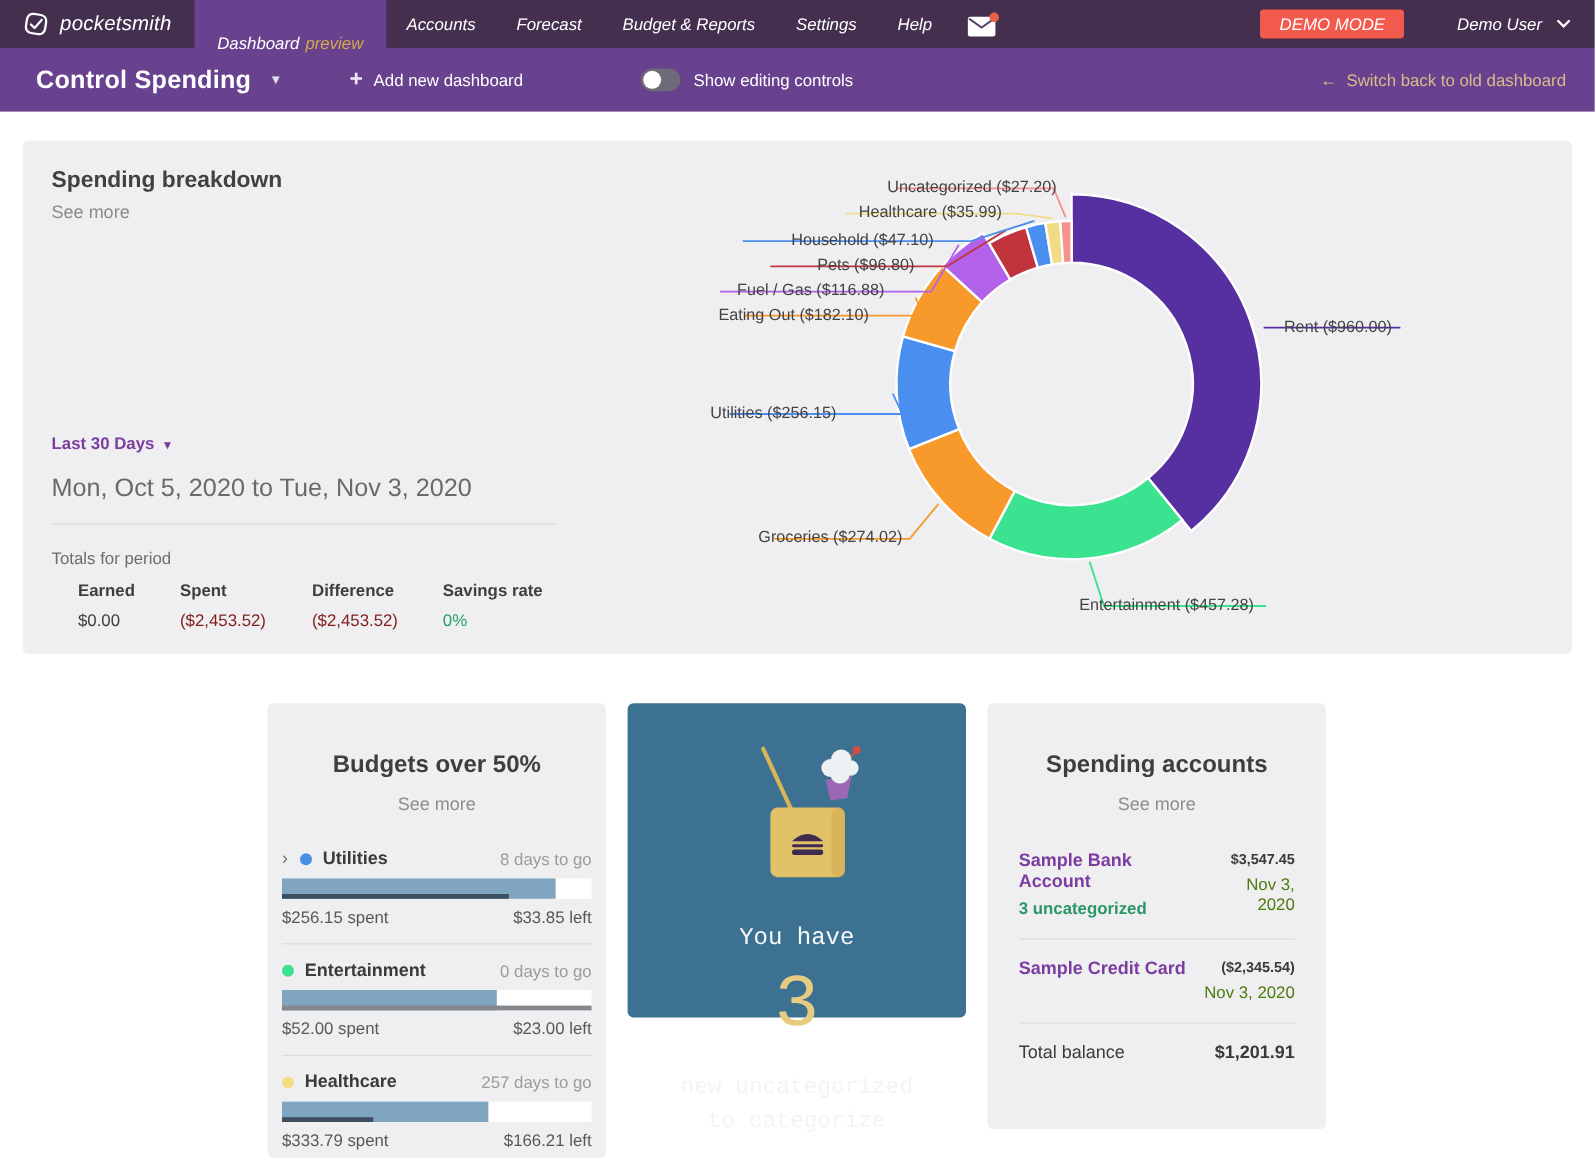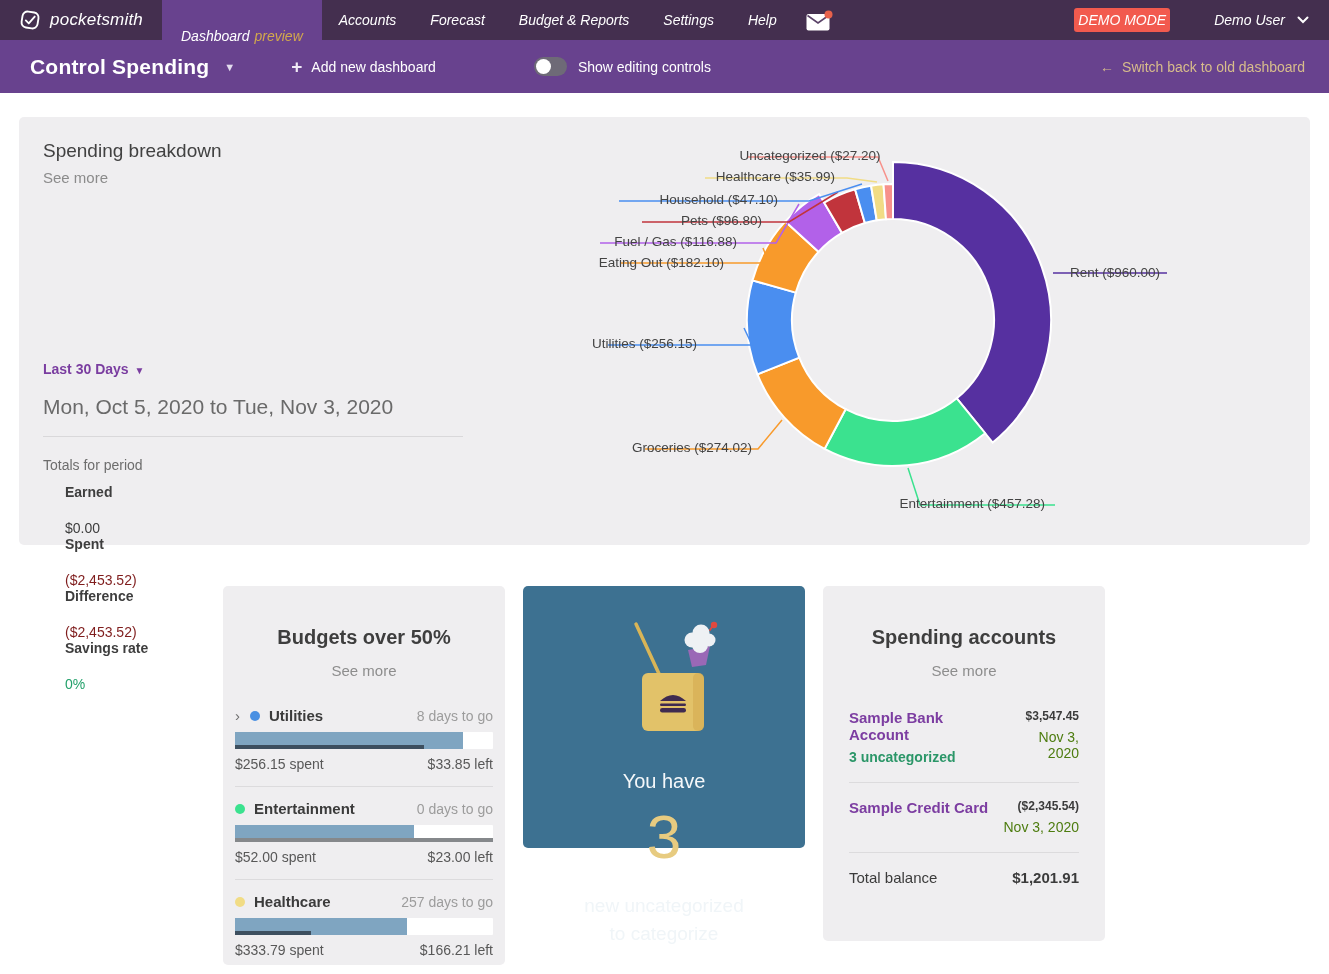--- a/index.html
+++ b/index.html
@@ -10,53 +10,53 @@
   }
   
   .topnav { height:40px; background:#442f4f; display:flex; align-items:center; color:#fff; font-size:14px;font-style:italic; }
   .brand { display:flex; align-items:center; gap:9px; padding:0 19px; width:162px; }
   .brand-name { font-size:17px; letter-spacing:.2px; }
   .nav-item { height:40px; line-height:40px; padding:0 17px; cursor:pointer; white-space:nowrap; }
   .nav-item.active { background:#68428e; padding:16px 19px; }
   .nav-suffix { color:#d3a94c; margin-left:5px; }
   .mail-wrap { margin-left:12px; position:relative; cursor:pointer; display:flex; align-items:center; }
   .flex-sp { flex:1; }
-  .demo-badge { background:#f25a4e; color:#fff; font-size:14px; padding:4px 4px; border-radius:3px; margin-right:44px; }
+  .demo-badge { background:#f25a4e; color:#fff; font-size:14px; padding:4px 16px; border-radius:3px; margin-right:44px; }
   .user-menu { display:flex; align-items:center; gap:12px; margin-right:20px; cursor:pointer; }
   
   .subnav { height:53px; background:#68428e; display:flex; align-items:center; color:#fff; }
   .dash-title { font-size:21px; font-weight:bold; margin-left:30px; letter-spacing:.2px; }
   .title-caret { font-size:11px; color:#e3dcee; margin-left:15px; cursor:pointer; }
   .add-new { display:flex; align-items:center; gap:9px; margin-left:56px; font-size:14px; cursor:pointer; }
   .plus-glyph { font-size:19px; font-weight:bold; color:#f0eaf6; }
   .toggle-group { display:flex; align-items:center; gap:11px; margin-left:98px; font-size:14px; }
   .toggle { width:33px; height:19px; background:#6e6a77; border-radius:10px; position:relative; cursor:pointer; }
   .toggle-knob { width:15px; height:15px; background:#fff; border-radius:50%; position:absolute; top:2px; left:2px; }
   .switch-link { margin-right:24px; color:#d8bd8b; font-size:14px; cursor:pointer; display:flex; gap:8px; align-items:center; }
   
   .card-main { position:absolute; left:19px; top:117px; width:1291px; height:428px; background:#efeef0; border-radius:5px; }
-  .bd-title { position:absolute; left:24px; top:23px; font-size:19px; font-weight:400; color:#414141; }
+  .bd-title { position:absolute; left:24px; top:23px; font-size:19px; font-weight:700; color:#414141; }
   .bd-seemore { position:absolute; left:24px; top:52px; font-size:15px; color:#8b8b8b; cursor:pointer; }
   .period-sel { position:absolute; left:24px; top:244px; font-size:14px; font-weight:600; color:#7a3da0; cursor:pointer; }
   .period-sel .caret { font-size:10px; margin-left:6px; }
   .date-range { position:absolute; left:24px; top:278px; font-size:21px; color:#6a6a6a; }
   .bd-hr { position:absolute; left:24px; top:319px; width:420px; border-top:1px solid #d9d8da; }
   .totals-label { position:absolute; left:24px; top:340px; font-size:14px; color:#6d6d6d; }
-  .totals-table { position:absolute; left:46px; top:367px; display:flex; font-size:14px;flex-direction:column; }
+  .totals-table { position:absolute; left:46px; top:367px; display:flex; font-size:14px; }
   .tcol { margin-right:0; }
   .tcol-0 { width:85px; } .tcol-1 { width:110px; } .tcol-2 { width:109px; }
   .thead { font-weight:600; color:#3e3e3e; }
-  .tval { margin-top:20px; color:#3e3e3e; }
+  .tval { margin-top:9px; color:#3e3e3e; }
   .tval.neg { color:#7f1d1d; }
   .tval.pos { color:#23a16b; }
   #donut-svg { position:absolute; left:0; top:0; }
   
   .card { position:absolute; top:586px; width:282px; background:#efeef0; border-radius:5px; }
   #budgets-card { left:223px; height:379px; padding:0 12px; }
-  #inbox-card { left:523px; height:262px; background:#3d7191; text-align:center; }
+  #inbox-card { left:523px; height:262px; background:#3d7191; text-align:center;font-family:Liberation Mono, monospace; }
   #accounts-card { left:823px; height:355px; padding:0 26px; }
   .card-title { text-align:center; margin-top:40px; font-size:20px; font-weight:600; color:#3e3e3e; }
   .card-seemore { text-align:center; margin-top:13px; font-size:15px; color:#8d8d8d; cursor:pointer; }
   
   .brows { margin-top:28px; }
   .brow-head { display:flex; align-items:center; font-size:15px; font-weight:600; color:#3b3b3b; }
   .chev { color:#6f6f6f; font-size:15px; font-weight:normal; margin-right:10px; cursor:pointer; }
   .dot { width:10px; height:10px; border-radius:50%; margin-right:9px; flex:none; }
   .days { margin-left:auto; font-size:14px; font-weight:normal; color:#9c9c9c; }
   .bar { height:17px; background:#ffffff; margin-top:8px; position:relative; border-radius:1px; }

